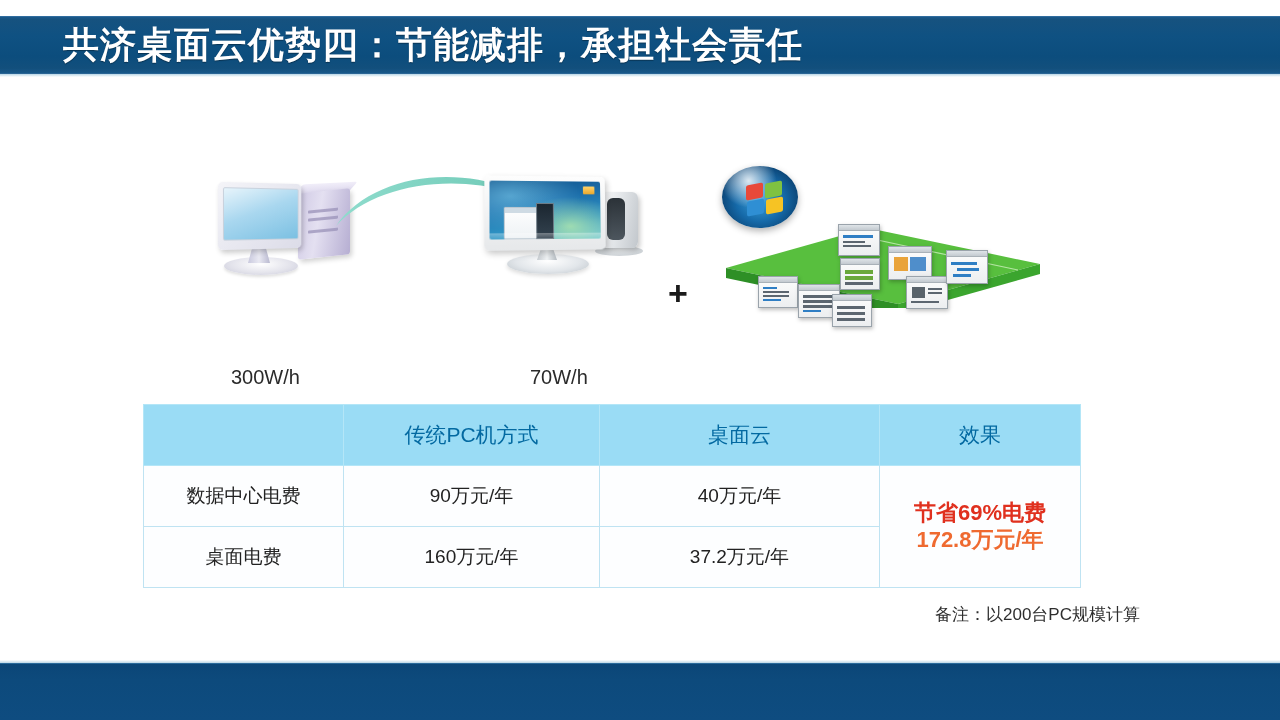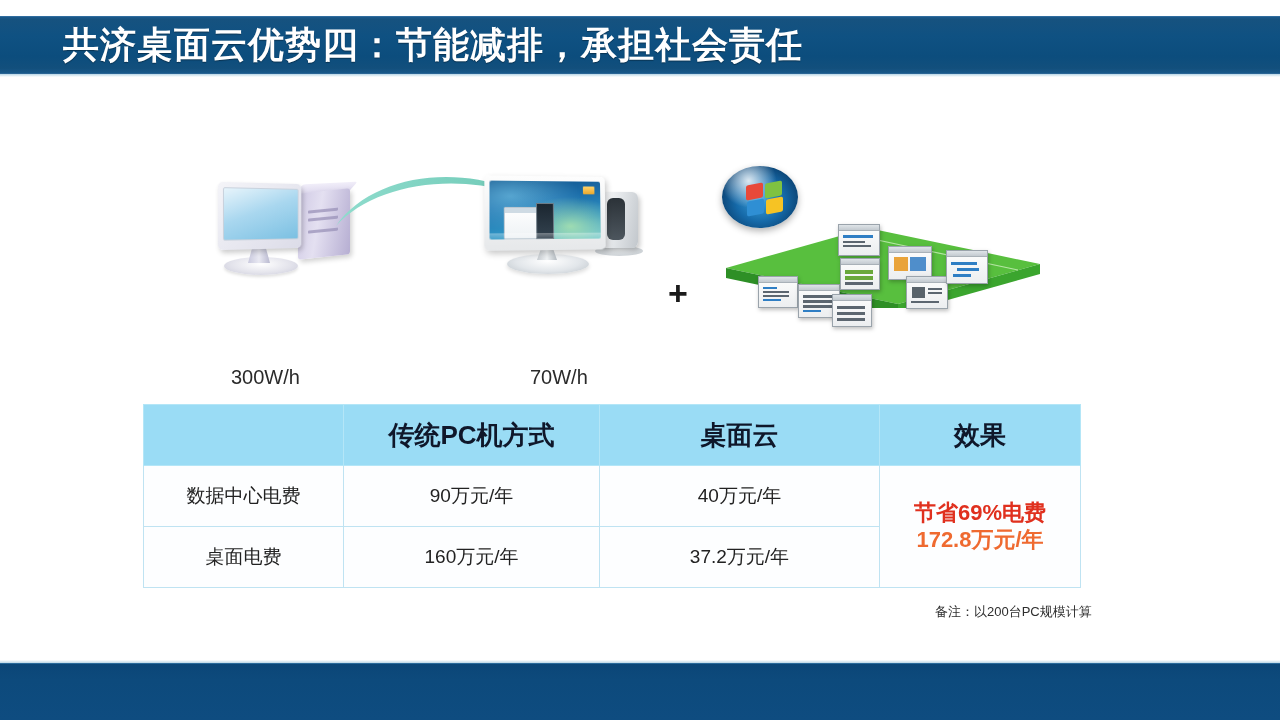--- a/index.html
+++ b/index.html
@@ -327,23 +327,23 @@
   }
   #cost-table th, #cost-table td {
     border: 1px solid #bfe3f2;
     text-align: center;
     vertical-align: middle;
     font-weight: normal;
   }
   #cost-table thead th {
     background: #9adcf5;
     height: 58px;
-    font-size: 26px;
-    font-weight: bold;
-    color: #0f172a;
+    font-size: 21px;
+    font-weight: normal;
+    color: #0369a1;
     border-color: #b4e6f7;
   }
   #cost-table tbody td {
     background: #fdfeff;
     height: 58px;
     font-size: 19px;
     color: #222222;
   }
   .col-label  { width: 200px; }
   .col-pc     { width: 256px; }
@@ -364,21 +364,21 @@
     display: block;
     font-size: 22px;
     font-weight: bold;
     color: #ef6a30;
   }
 
   #table-note {
     position: absolute;
     left: 935px;
     top: 603px;
-    font-size: 13px;
+    font-size: 17px;
     color: #2e2e2e;
     white-space: nowrap;
   }
 </style>
 </head>
 <body>
 
 <div id="header-bar">
   <div id="header-title">共济桌面云优势四：节能减排，承担社会责任</div>
 </div>

